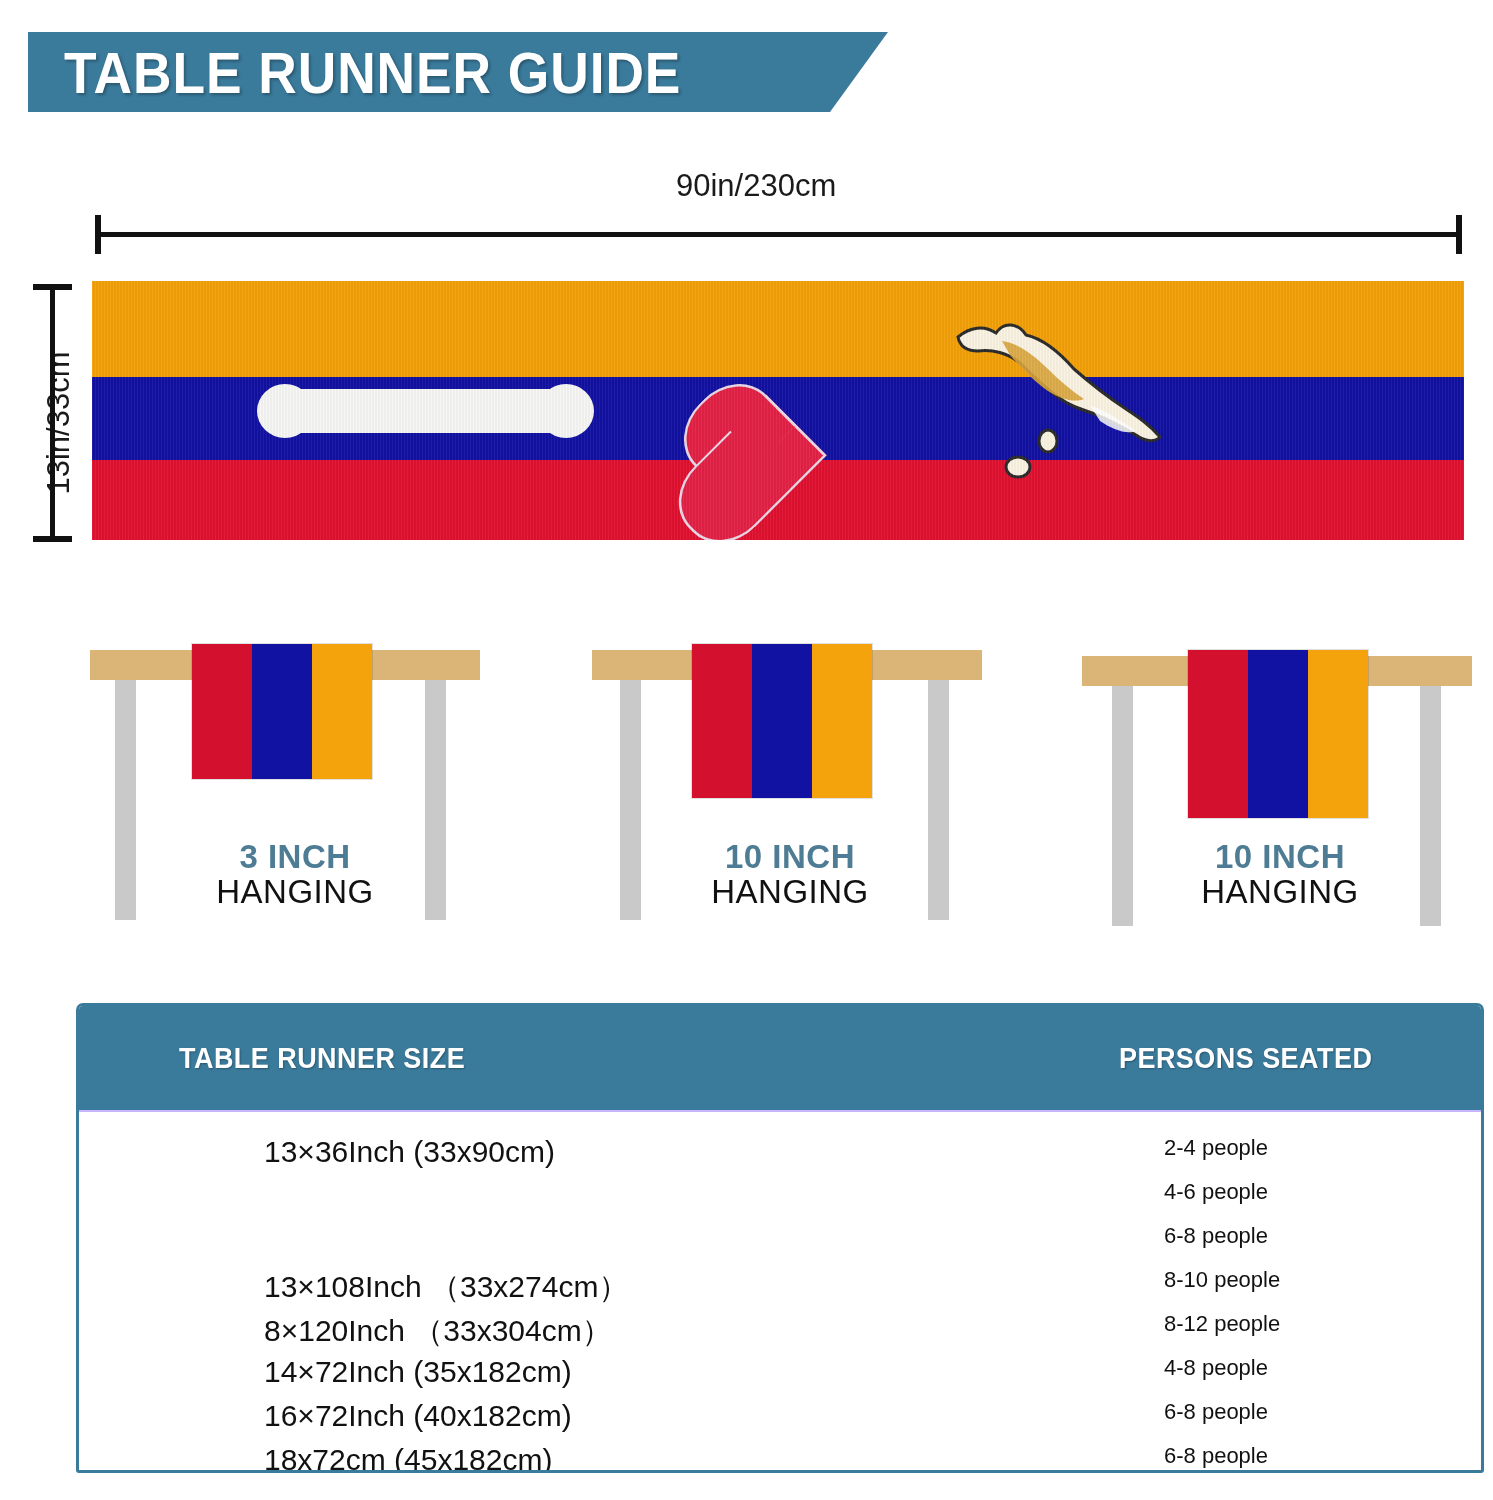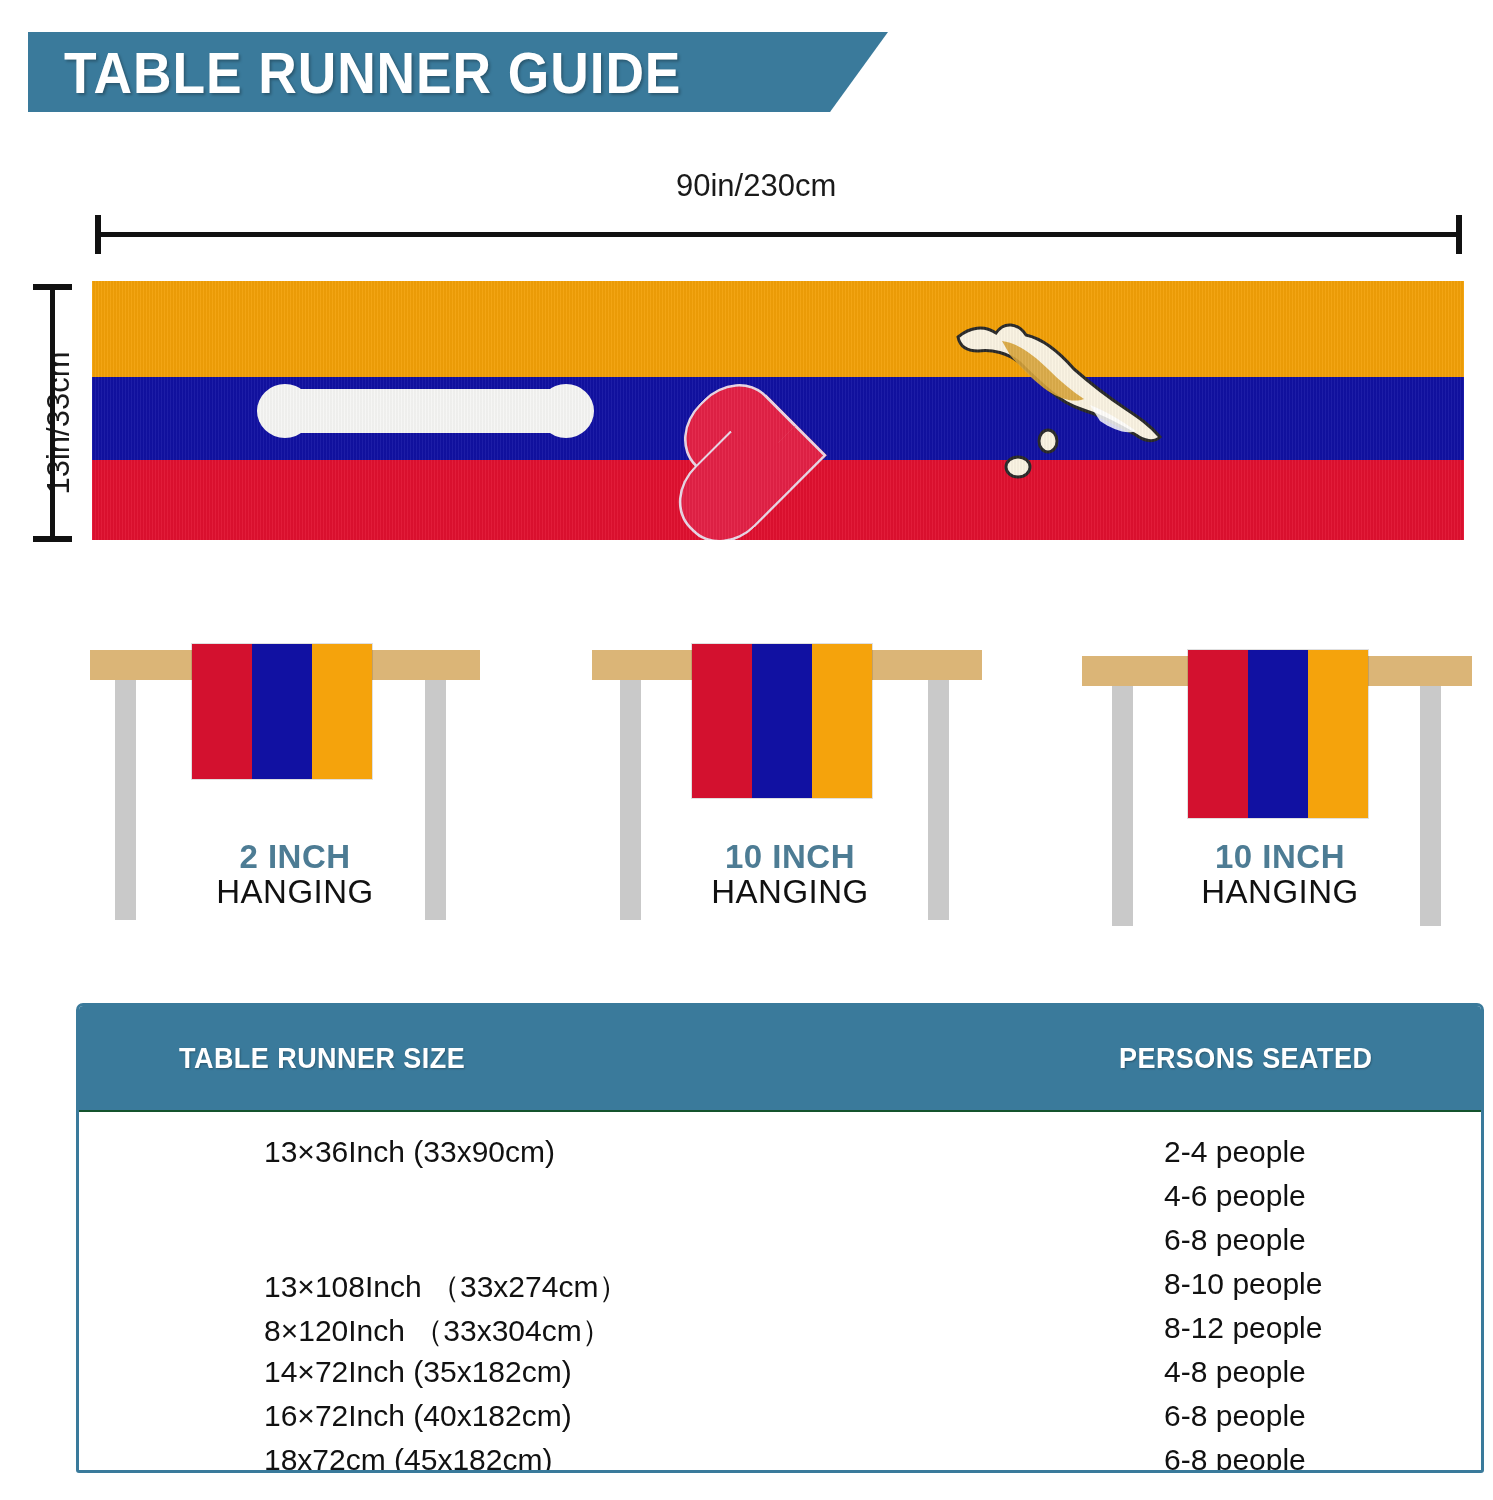--- a/index.html
+++ b/index.html
@@ -157,42 +157,42 @@
     position:absolute;left:76px;top:1003px;
     width:1408px;height:470px;
     border:3px solid #3a7a9b;
     border-radius:7px 7px 3px 3px;
     background:#fff;
     box-sizing:border-box;
     overflow:hidden;
   }
   .st-head{
     position:relative;height:104px;background:#3a7a9b;
-    border-bottom:2px solid #14532d;
+    border-bottom:2px solid #c4b5fd;
   }
   .st-head .h-col{
     position:absolute;top:50%;transform:translateY(-50%) scaleX(0.9);
     color:#fff;font-size:30px;font-weight:bold;letter-spacing:0.5px;
     text-shadow:1px 1px 2px rgba(0,0,0,0.3);
     white-space:nowrap;
   }
   .st-head .h-size{left:100px;transform-origin:left center;}
   .st-head .h-persons{left:1040px;transform-origin:left center;}
 
   .st-body{position:relative;padding:23px 0 0 0;}
   .st-row{
     position:relative;height:44px;
   }
   .st-row .c-size{
     position:absolute;left:185px;top:0;
     font-size:30px;color:#111;white-space:nowrap;
   }
   .st-row .c-persons{
     position:absolute;left:1085px;top:0;
-    font-size:30px;color:#111;white-space:nowrap;
+    font-size:22px;color:#111;white-space:nowrap;
   }
 </style>
 </head>
 <body>
 
 <div class="banner-wrap">
   <div class="banner"></div>
   <div class="banner-title">TABLE RUNNER GUIDE</div>
 </div>
 
@@ -243,21 +243,21 @@
   <div class="tbl-unit u1">
     <div class="tbl-top" style="left:5px;top:50px;width:390px;"></div>
     <div class="tbl-leg" style="left:30px;top:80px;height:240px;"></div>
     <div class="tbl-leg" style="left:340px;top:80px;height:240px;"></div>
     <div class="hang" style="left:107px;top:44px;width:180px;height:135px;">
       <div class="c red"></div>
       <div class="c blue"></div>
       <div class="c orange"></div>
     </div>
     <div class="cap" style="top:240px;">
-      <span class="inch">2 INCH</span>
+      <span class="inch">3 INCH</span>
       <span class="hanging">HANGING</span>
     </div>
   </div>
 
   <div class="tbl-unit u2">
     <div class="tbl-top" style="left:12px;top:50px;width:390px;"></div>
     <div class="tbl-leg" style="left:40px;top:80px;height:240px;"></div>
     <div class="tbl-leg" style="left:348px;top:80px;height:240px;"></div>
     <div class="hang" style="left:112px;top:44px;width:180px;height:154px;">
       <div class="c red"></div>

